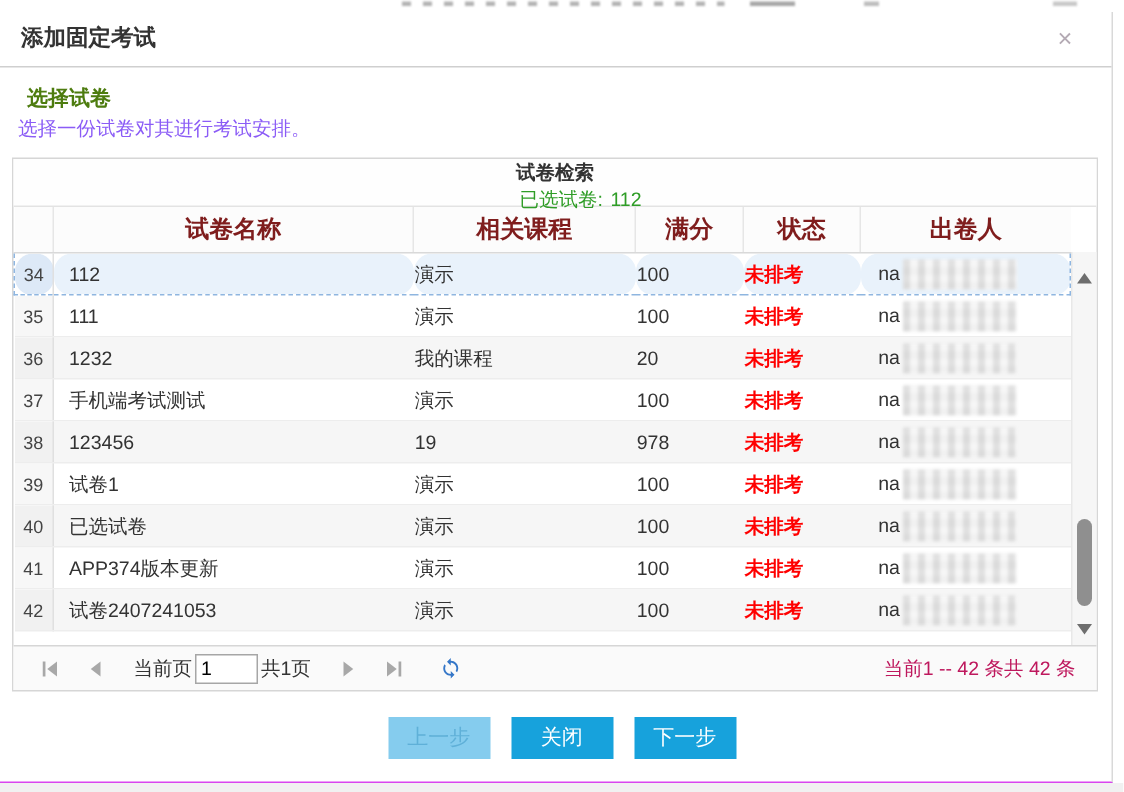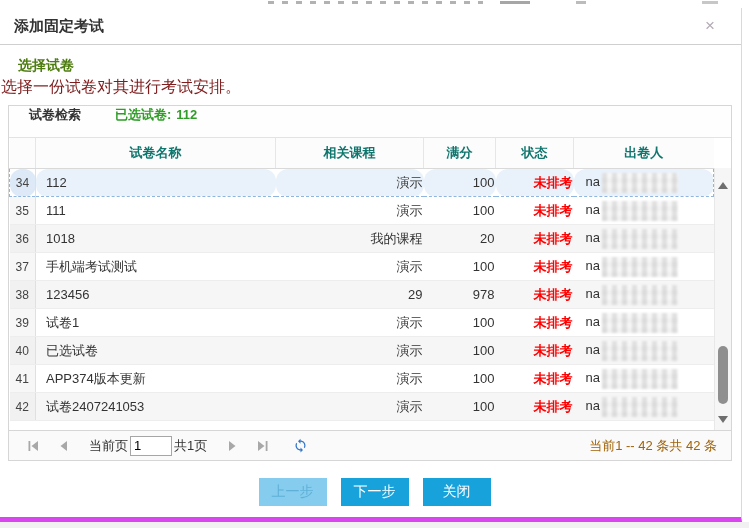--- a/index.html
+++ b/index.html
@@ -12,64 +12,64 @@
   .top-strip{position:absolute;top:0;left:0;width:749px;height:8px;background:#fff;}
   .frag{position:absolute;top:1px;height:3px;filter:blur(.6px);opacity:.65;}
   .frag-a{left:268px;width:215px;background:repeating-linear-gradient(90deg,#8a8a8a 0 6px,transparent 6px 14px);}
   .frag-b{left:500px;width:30px;background:#777;}
   .frag-c{left:576px;width:10px;background:#999;}
   .frag-d{left:702px;width:16px;background:#aaa;}
 
   
   .dialog{
     position:absolute;top:8px;left:0;width:742px;height:514px;background:#fff;
-    border-right:1px solid #d9d9d9;border-bottom:5px solid #d946ef;box-sizing:border-box;
+    border-right:1px solid #d9d9d9;border-bottom:1px solid #d946ef;box-sizing:border-box;
   }
   .bottom-gap{position:absolute;top:522px;left:0;width:749px;height:6px;background:#f1f1f1;}
 
   .dialog-header{height:36px;line-height:36px;padding:0 14px;border-bottom:1px solid #cfcfcf;position:relative;}
   .dialog-title{font-size:15px;font-weight:bold;color:#333;}
   .close-btn{
     position:absolute;right:22px;top:0;height:36px;line-height:34px;
     font-size:17px;color:#b4aab4;background:none;border:none;cursor:pointer;padding:0 4px;
     font-family:inherit;
   }
 
   .step-title{margin:12px 18px 2px;font-size:14px;font-weight:bold;color:#4d7c0f;}
-  .step-subtitle{margin:2px 1px 0;font-size:16px;color:#7f1d1d;}
+  .step-subtitle{margin:2px 12px 0;font-size:13px;color:#8b5cf6;}
 
   
   .grid-panel{
     position:absolute;left:8px;top:97px;width:724px;height:356px;
     border:1px solid #d6d6d6;box-sizing:border-box;background:#fff;
   }
   .grid-toolbar{
-    height:32px;display:flex;padding:0 20px;
-    background:#fefefe;border-bottom:1px solid #e3e3e3;box-sizing:border-box;
+    height:32px;display:flex;align-items:center;padding:0 20px;
+    background:#fefefe;border-bottom:1px solid #e3e3e3;box-sizing:border-box;flex-direction:column;
   }
   .search-label{font-size:13px;font-weight:bold;color:#333;cursor:pointer;}
-  .selected-info{font-size:13px;font-weight:bold;color:#2f9d27;margin-left:34px;}
+  .selected-info{font-size:13px;font-weight:normal;color:#2f9d27;margin-left:34px;}
   .selected-info .cnt{margin-left:5px;}
 
   table.grid{width:705px;border-collapse:collapse;table-layout:fixed;font-size:13px;color:#333;}
   col.c-num{width:26px;} col.c-course{width:148px;} col.c-score{width:72px;}
   col.c-status{width:78px;} col.c-author{width:140px;}
   thead th{
-    height:28px;font-weight:bold;color:#0f766e;background:#fcfcfc;
+    height:28px;font-weight:bold;color:#7f1d1d;background:#fcfcfc;
     border-bottom:1px solid #d9d9d9;border-left:1px solid #e6e6e6;
-    font-size:13px;
+    font-size:16px;
   }
   thead th:first-child{border-left:none;}
   tbody td{
     height:28px;border-bottom:1px solid #ededed;
     overflow:hidden;white-space:nowrap;box-sizing:border-box;
   }
   td.col-num{background:#f7f7f7;border-right:1px solid #e0e0e0;text-align:center;color:#444;font-size:12px;}
   td.col-name{padding-left:10px;text-align:left;}
-  td.col-course,td.col-score,td.col-status{text-align:right;}
+  td.col-course,td.col-score,td.col-status{text-align:left;}
   td.col-status{color:#ff0000;font-weight:bold;}
   td.col-author{padding-left:12px;text-align:left;}
   tr.alt td{background:#f6f6f6;}
   tr.alt td.col-num{background:#f1f1f1;}
   tr.selected td{background:#e9f2fb;border-top:1px dashed #8fb6e0;border-bottom:1px dashed #8fb6e0;border-radius:12px;}
   tr.selected td.col-num{background:#dde9f7;border-left:1px dashed #8fb6e0;}
   tr.selected td.col-author{border-right:1px dashed #8fb6e0;}
   .mosaic{
     display:inline-block;vertical-align:middle;margin-left:2px;width:76px;height:20px;
     background-image:
@@ -89,21 +89,21 @@
   .grid-pager{
     position:absolute;left:0;right:0;bottom:0;height:30px;border-top:1px solid #d6d6d6;
     background:#fafafa;display:flex;align-items:center;padding:0 10px;
     font-size:13px;color:#333;box-sizing:border-box;
   }
   .pg-btn{background:none;border:none;padding:2px;margin:0 6px;cursor:pointer;line-height:0;}
   .pg-label{margin:0 2px 0 10px;}
   .pg-input{width:34px;height:18px;border:1px solid #a6a6a6;font-size:13px;padding:0 3px;font-family:inherit;}
   .pg-total{margin:0 10px 0 2px;}
   .pg-refresh{background:none;border:none;margin-left:14px;cursor:pointer;line-height:0;padding:2px;}
-  .pager-summary{margin-left:auto;padding-right:4px;color:#a16207;}
+  .pager-summary{margin-left:auto;padding-right:4px;color:#be185d;}
 
   
   .footer-buttons{position:absolute;top:470px;left:4px;width:100%;display:flex;justify-content:center;gap:14px;}
   .btn{
     min-width:68px;height:28px;border:none;font-size:14px;color:#fff;background:#17a2dc;
     cursor:pointer;padding:0 12px;font-family:inherit;
   }
   .btn.disabled{background:#85ccee;color:#5fb0d8;cursor:default;}
 </style>
 </head>
@@ -166,38 +166,38 @@
           <tr class="">
             <td class="col-num">35</td>
             <td class="col-name">111</td>
             <td class="col-course">演示</td>
             <td class="col-score">100</td>
             <td class="col-status">未排考</td>
             <td class="col-author"><span>na</span><span class="mosaic"></span></td>
           </tr>
           <tr class="alt">
             <td class="col-num">36</td>
-            <td class="col-name">1018</td>
+            <td class="col-name">1232</td>
             <td class="col-course">我的课程</td>
             <td class="col-score">20</td>
             <td class="col-status">未排考</td>
             <td class="col-author"><span>na</span><span class="mosaic"></span></td>
           </tr>
           <tr class="">
             <td class="col-num">37</td>
             <td class="col-name">手机端考试测试</td>
             <td class="col-course">演示</td>
             <td class="col-score">100</td>
             <td class="col-status">未排考</td>
             <td class="col-author"><span>na</span><span class="mosaic"></span></td>
           </tr>
           <tr class="alt">
             <td class="col-num">38</td>
             <td class="col-name">123456</td>
-            <td class="col-course">29</td>
+            <td class="col-course">19</td>
             <td class="col-score">978</td>
             <td class="col-status">未排考</td>
             <td class="col-author"><span>na</span><span class="mosaic"></span></td>
           </tr>
           <tr class="">
             <td class="col-num">39</td>
             <td class="col-name">试卷1</td>
             <td class="col-course">演示</td>
             <td class="col-score">100</td>
             <td class="col-status">未排考</td>
@@ -267,19 +267,19 @@
           <path fill="#3577c8" d="M12 4V1L8 5l4 4V6c3.31 0 6 2.69 6 6 0 1.01-.25 1.97-.7 2.8l1.46 1.46C19.54 15.03 20 13.57 20 12c0-4.42-3.58-8-8-8z"></path>
           <path fill="#3577c8" d="M12 18c-3.31 0-6-2.69-6-6 0-1.01.25-1.97.7-2.8L5.24 7.74C4.46 8.97 4 10.43 4 12c0 4.42 3.58 8 8 8v3l4-4-4-4v3z"></path>
         </svg>
       </button>
       <span class="pager-summary">当前1 -- 42 条共 42 条</span>
     </div>
   </div>
 
   <div class="footer-buttons">
     <button class="btn disabled">上一步</button>
+    <button class="btn">关闭</button>
     <button class="btn">下一步</button>
-    <button class="btn">关闭</button>
   </div>
 
 </div>
 
 <div class="bottom-gap"></div>
 
 </body></html>

